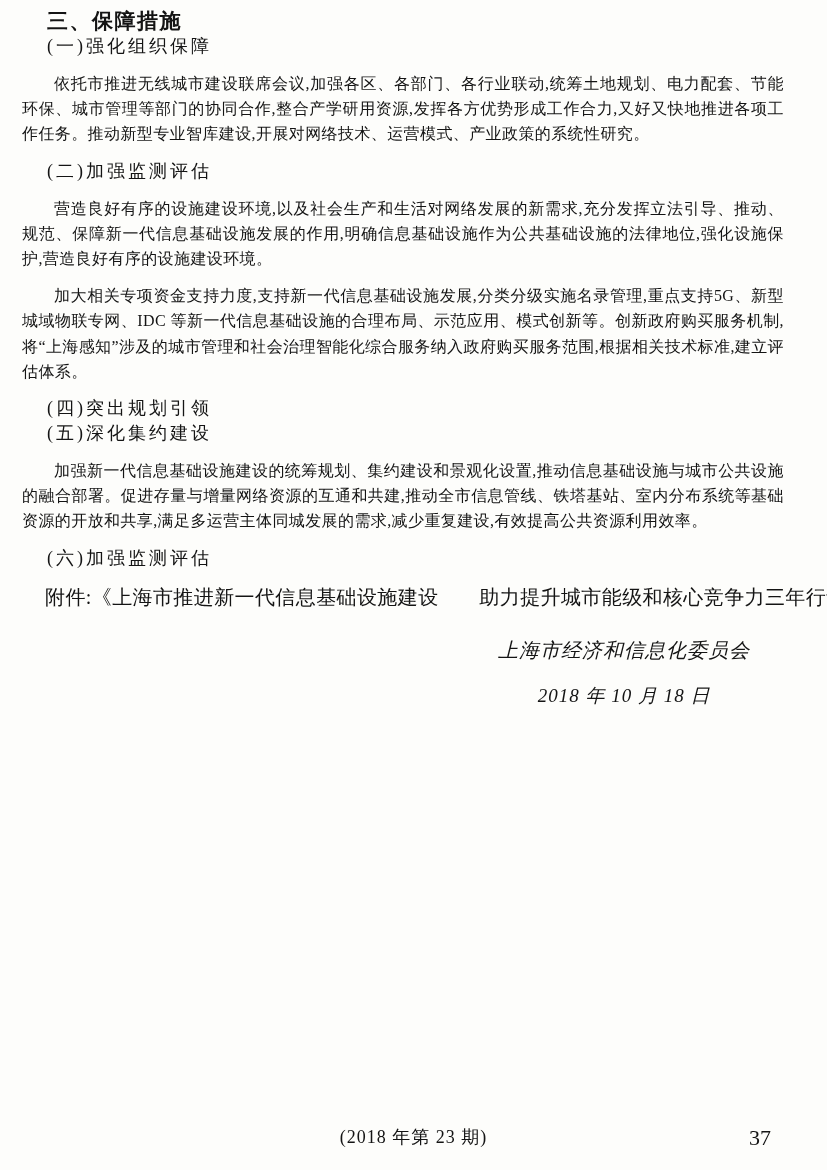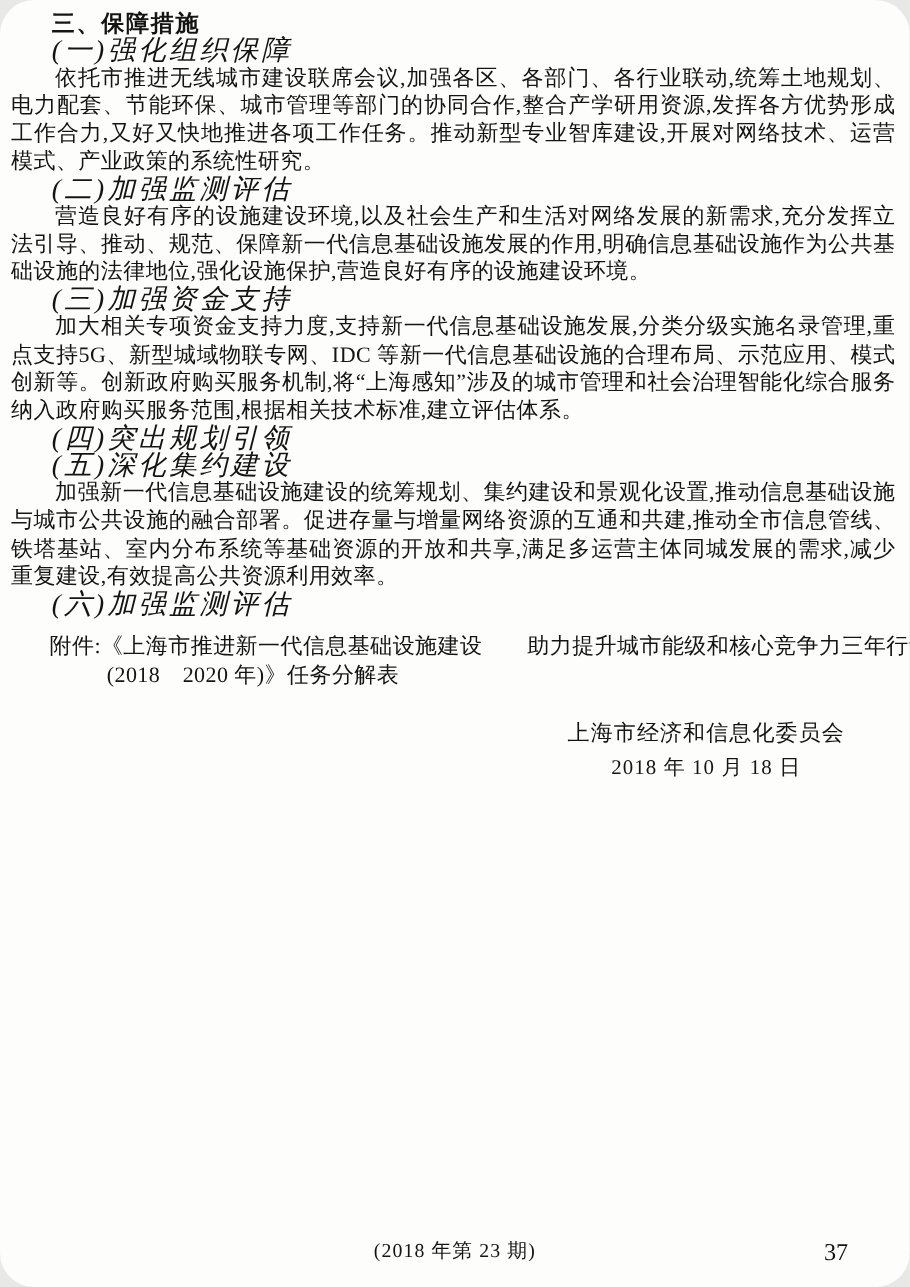--- a/index.html
+++ b/index.html
@@ -2,78 +2,77 @@
 <html><head>
 <meta charset="utf-8">
 <style>
   html,body{margin:0;padding:0;background:#e8e8e6;}
   .page{
     position:relative;
     width:827px;height:1170px;
     margin:0 auto;
     background:#fdfdfb;
     box-sizing:border-box;
-    padding:8px 13px 0 10px;
+    padding:8px 31px 0 10px;
     overflow:hidden;
     color:#141414;
     font-family:"Liberation Serif","DejaVu Serif",serif;
-    border-radius:31px;
   }
   .doc-heading{
     margin:0;
     padding-left:37px;
     font-family:"DejaVu Sans","Liberation Sans",sans-serif;
     font-weight:700;
     font-size:21px;
     line-height:26px;
     letter-spacing:1.5px;
   }
   .section-title{
     padding-left:37px;
-    font-style:italic;
-    font-size:25px;
+    font-size:18px;
     line-height:25px;
     letter-spacing:3px;
     white-space:nowrap;
   }
   .body-para{
-    margin:0;
-    font-size:20px;
+    margin:12px;
+    font-size:16px;
     line-height:25.2px;
     letter-spacing:0.4px;
     text-align:justify;
     text-indent:2em;
   }
   .attachment{
     margin-top:13px;
     font-size:20px;
     line-height:26px;
     letter-spacing:0.4px;
   }
   .att-line1{padding-left:35px;white-space:nowrap;}
   .att-line2{padding-left:87px;white-space:nowrap;}
   .signature{
     margin-top:27px;
     margin-right:46px;
     text-align:right;
+    font-style:italic;
   }
   .signature-inner{
     display:inline-block;
     text-align:center;
   }
   .issuer{
     font-size:20px;
     line-height:26px;
     letter-spacing:1px;
     white-space:nowrap;
   }
   .issue-date{
     font-size:19px;
     line-height:26px;
-    margin-top:6px;
+    margin-top:20px;
     letter-spacing:1px;
     white-space:nowrap;
   }
   .footer{
     position:absolute;
     left:0;right:0;
     top:1125px;
     height:30px;
   }
   .footer-issue{
@@ -101,21 +100,20 @@
     <div class="section-title">(一)强化组织保障</div>
     <p class="body-para">依托市推进无线城市建设联席会议,加强各区、各部门、各行业联动,统筹土地规划、电力配套、节能环保、城市管理等部门的协同合作,整合产学研用资源,发挥各方优势形成工作合力,又好又快地推进各项工作任务。推动新型专业智库建设,开展对网络技术、运营模式、产业政策的系统性研究。</p>
   </div>
 
   <div class="section">
     <div class="section-title">(二)加强监测评估</div>
     <p class="body-para">营造良好有序的设施建设环境,以及社会生产和生活对网络发展的新需求,充分发挥立法引导、推动、规范、保障新一代信息基础设施发展的作用,明确信息基础设施作为公共基础设施的法律地位,强化设施保护,营造良好有序的设施建设环境。</p>
   </div>
 
   <div class="section">
-    <div class="section-title">(三)加强资金支持</div>
     <p class="body-para">加大相关专项资金支持力度,支持新一代信息基础设施发展,分类分级实施名录管理,重点支持5G、新型城域物联专网、IDC 等新一代信息基础设施的合理布局、示范应用、模式创新等。创新政府购买服务机制,将“上海感知”涉及的城市管理和社会治理智能化综合服务纳入政府购买服务范围,根据相关技术标准,建立评估体系。</p>
   </div>
 
   <div class="section">
     <div class="section-title">(四)突出规划引领</div>
   </div>
 
   <div class="section">
     <div class="section-title">(五)深化集约建设</div>
     <p class="body-para">加强新一代信息基础设施建设的统筹规划、集约建设和景观化设置,推动信息基础设施与城市公共设施的融合部署。促进存量与增量网络资源的互通和共建,推动全市信息管线、铁塔基站、室内分布系统等基础资源的开放和共享,满足多运营主体同城发展的需求,减少重复建设,有效提高公共资源利用效率。</p>
@@ -123,21 +121,20 @@
 
   <div class="section">
     <div class="section-title">(六)加强监测评估</div>
   </div>
 
   <div class="section">
   </div>
 
   <div class="attachment">
     <div class="att-line1">附件:《上海市推进新一代信息基础设施建设　　助力提升城市能级和核心竞争力三年行动计划</div>
-    <div class="att-line2">(2018　2020 年)》任务分解表</div>
   </div>
 
   <div class="signature">
     <div class="signature-inner">
       <div class="issuer">上海市经济和信息化委员会</div>
       <div class="issue-date">2018 年 10 月 18 日</div>
     </div>
   </div>
 
   <div class="footer">

